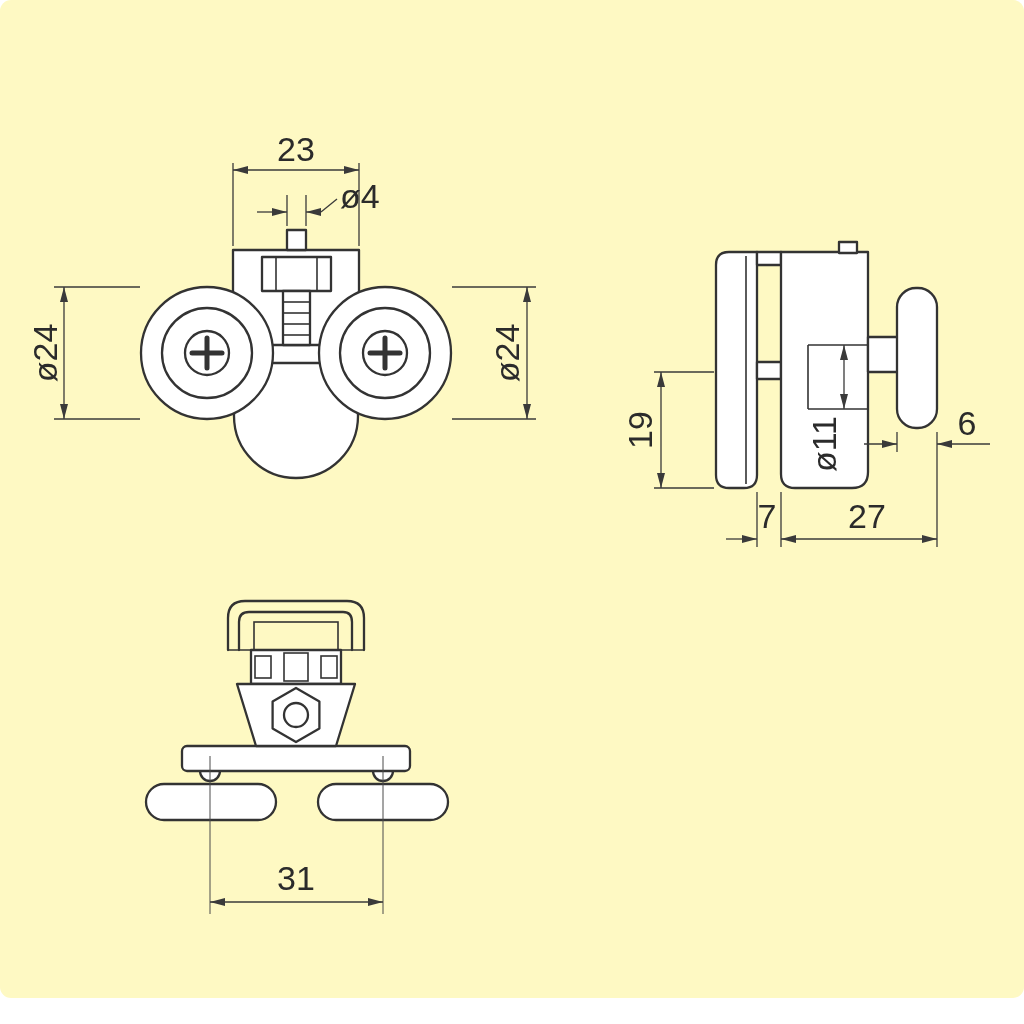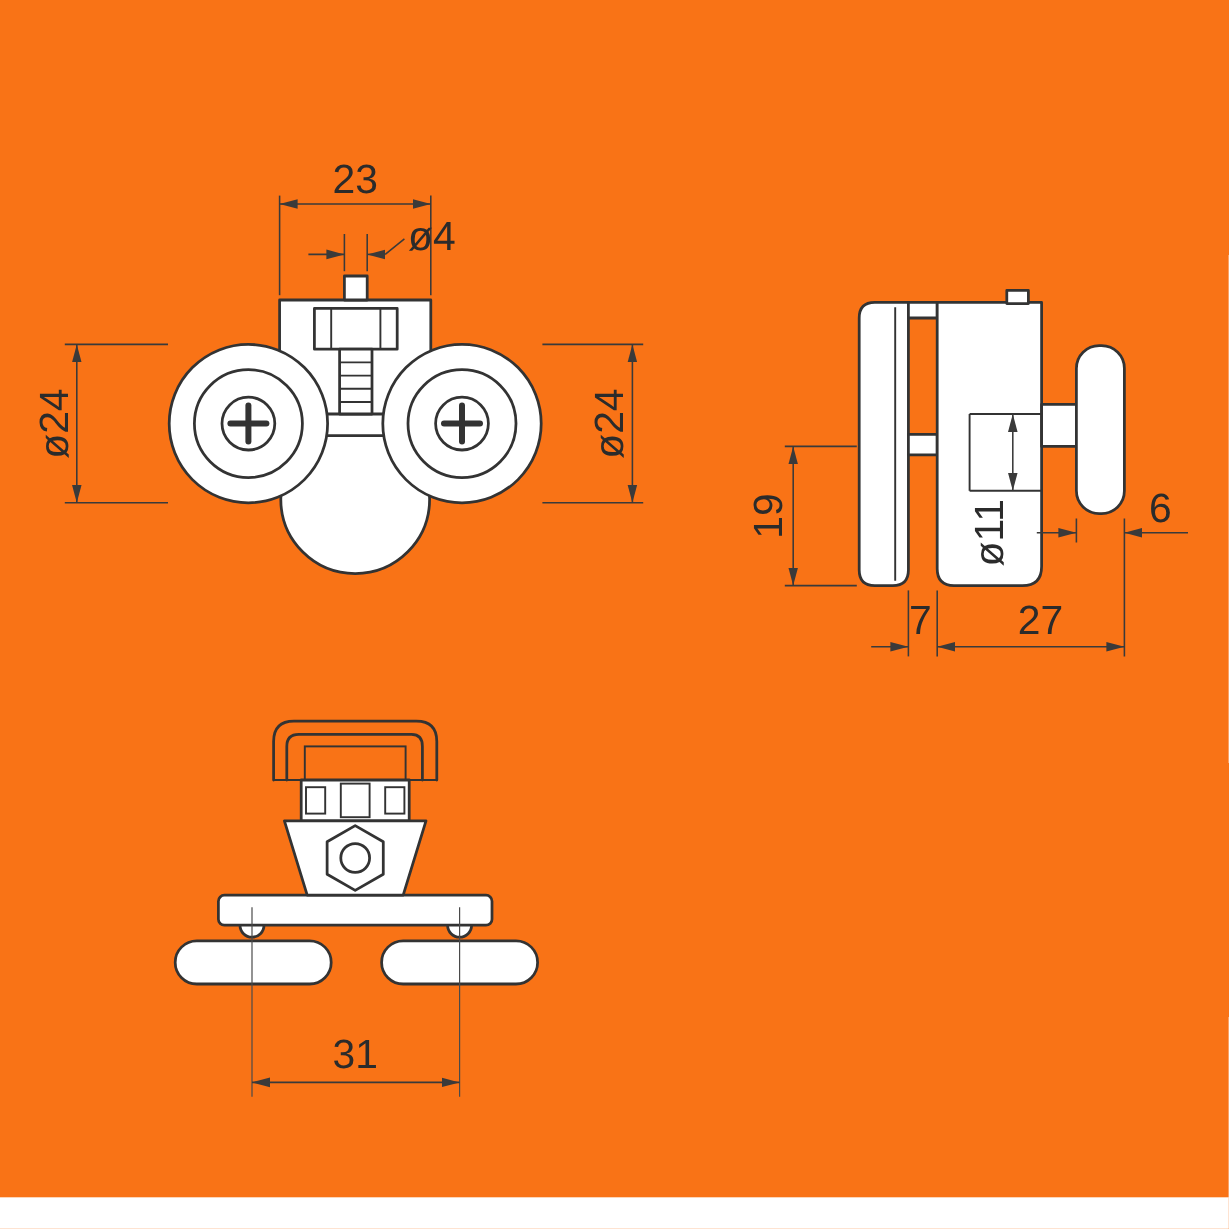--- a/index.html
+++ b/index.html
@@ -1,18 +1,19 @@
 <!DOCTYPE html>
 <html><head>
 <meta charset="utf-8">
 <style>
   html,body { margin:0; padding:0; background:#ffffff; }
   .canvas {
-    width:1024px; height:998px; background:#f97316; position:relative;
+    width:1024px; height:998px; background:#fef9c3; position:relative;
     font-family:"Liberation Sans", sans-serif;
+    border-radius:11px;
   }
   svg { display:block; }
   .ol  { fill:none; stroke:#333333; stroke-width:2.3; stroke-linejoin:round; stroke-linecap:round; }
   .olf { fill:#ffffff; stroke:#333333; stroke-width:2.3; stroke-linejoin:round; }
   .thin{ fill:none; stroke:#333333; stroke-width:1.6; }
   .dl  { fill:none; stroke:#3a3a3a; stroke-width:1.3; }
   .cl  { fill:none; stroke:#4a4a4a; stroke-width:1; }
   .dt  { font-family:"Liberation Sans", sans-serif; font-size:34px; fill:#2b2b2b; }
   .cross { stroke:#333333; stroke-width:5; stroke-linecap:round; }
 </style>

